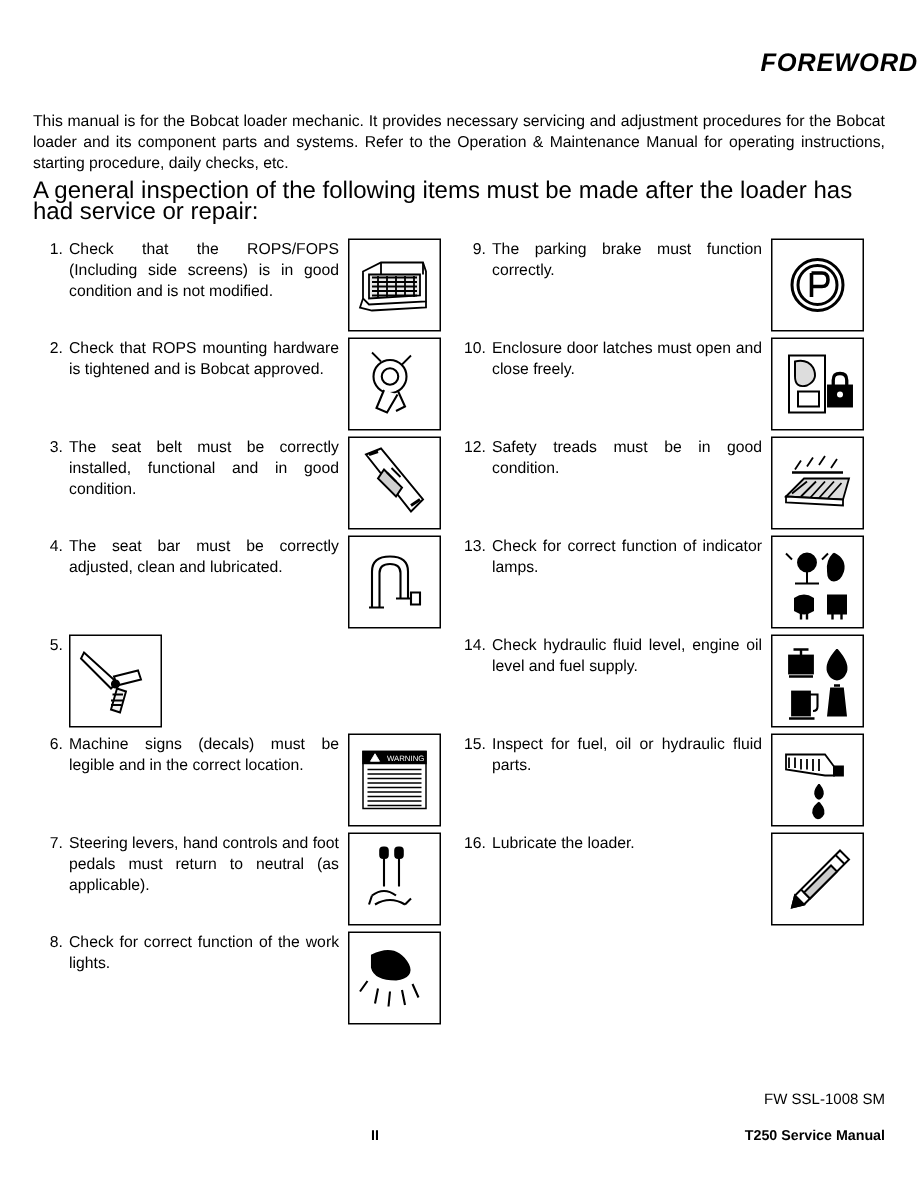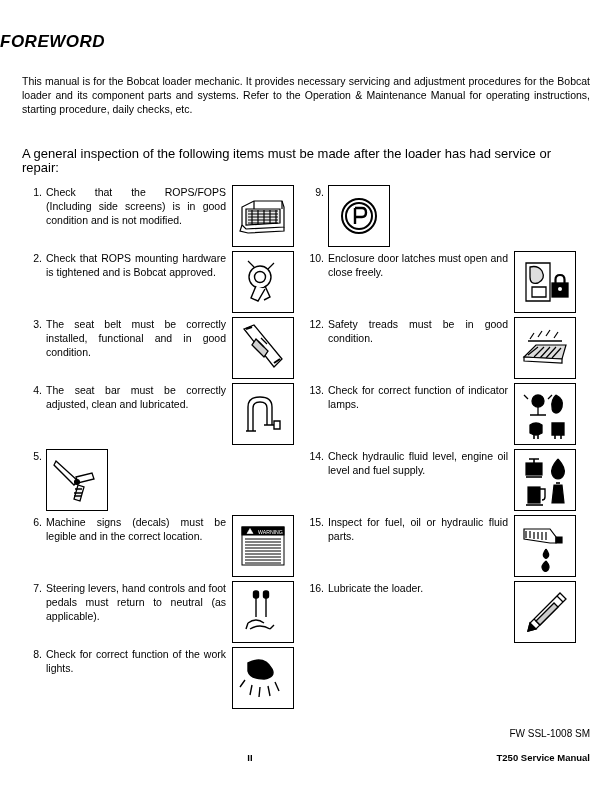--- a/index.html
+++ b/index.html
@@ -16,36 +16,36 @@
     overflow: hidden;
   }
   .page {
     position: absolute;
     left: 0; top: 0;
     width: 612px;
     height: 792px;
     padding: 0;
   }
   .title {
-    text-align: left;
+    text-align: right;
     font-size: 17px;
     font-weight: bold;
     font-style: italic;
     letter-spacing: 0.5px;
     margin: 32px 0 0 0;
   }
   .intro {
     margin: 22px 22px 0 22px;
     font-size: 10.5px;
     line-height: 14px;
     text-align: justify;
   }
   .subintro {
-    margin: 31px 22px 0 22px;
-    font-size: 13px;
+    margin: 5px 22px 0 22px;
+    font-size: 16px;
     line-height: 14px;
   }
   .columns {
     margin: 10px 22px 0 22px;
     display: flex;
     gap: 10px;
   }
   .col {
     width: 272px;
   }
@@ -247,20 +247,21 @@
           </svg>
         </div>
       </div>
 
     </div>
 
     <div class="col">
 
       <div class="item">
         <div class="num">9.</div>
+        <div class="txt">The parking brake must function correctly.</div>
         <div class="pic">
           <svg width="58" height="58" viewBox="0 0 58 58">
             <g stroke="#000" fill="none" stroke-width="2">
               <circle cx="29" cy="29" r="17"></circle>
               <circle cx="29" cy="29" r="13"></circle>
               <path d="M25 21 L25 37 M25 21 L32 21 Q36 21 36 25.5 Q36 30 32 30 L25 30" stroke-width="2.4"></path>
             </g>
           </svg>
         </div>
       </div>

